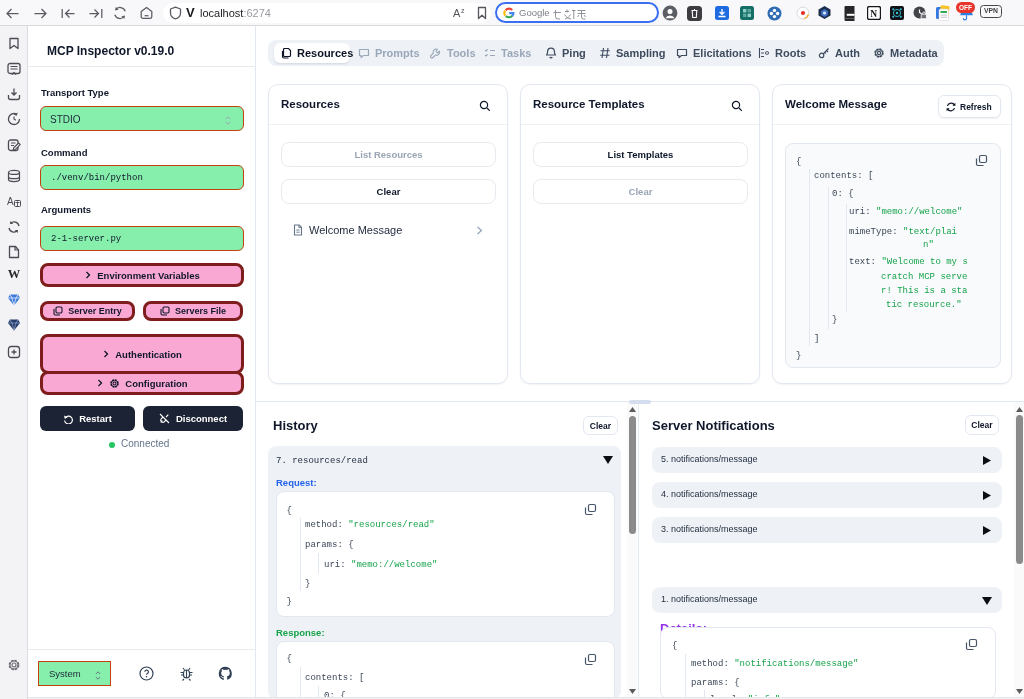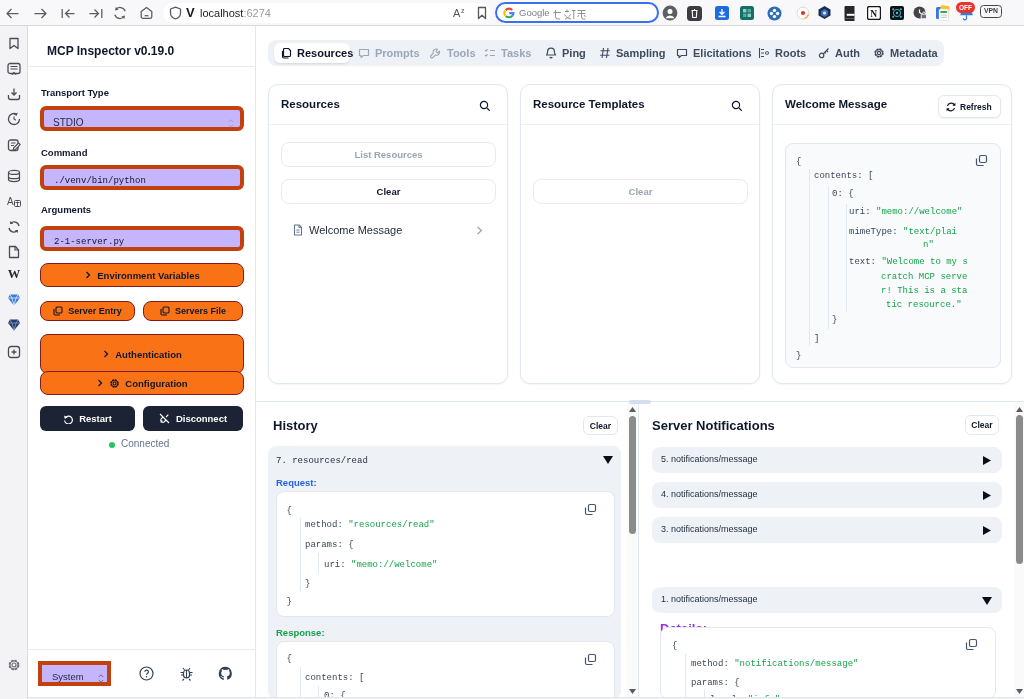--- a/index.html
+++ b/index.html
@@ -13,22 +13,22 @@
 #toolbar { position:absolute; left:0; top:0; width:1024px; height:26px; background:#f8f8fa; border-bottom:1px solid #dadade; }
 #urlpill { position:absolute; left:163px; top:3px; width:328px; height:20px; background:#ffffff; border-radius:10px; }
 #gpill { position:absolute; left:495px; top:2px; width:164px; height:21px; background:#ffffff; border:2px solid #3a6ff2; border-radius:11px; }
 
 
 #vstrip { position:absolute; left:0; top:26px; width:28px; height:673px; background:#f3f2f5; border-right:1px solid #dcdbe0; }
 
 
 #lpanel { position:absolute; left:28px; top:26px; width:228px; height:673px; background:#ffffff; border-right:1px solid #e2e8f0; }
 .lbl { position:absolute; font-size:9.5px; font-weight:bold; color:#0f172a; }
-.inp { position:absolute; left:12px; width:204px; height:25px; border:4px solid #c2410c; border-radius:6px; background:#c4b5fd; }
-.btn { position:absolute; border:1px solid #7f1d1d; border-radius:8px; background:#f97316; display:flex; align-items:center; justify-content:center; font-size:9.5px; font-weight:bold; color:#0f172a; gap:5px; }
+.inp { position:absolute; left:12px; width:204px; height:25px; border:1px solid #c2410c; border-radius:6px; background:#86efac; }
+.btn { position:absolute; border:3px solid #7f1d1d; border-radius:8px; background:#f9a8d4; display:flex; align-items:center; justify-content:center; font-size:9.5px; font-weight:bold; color:#0f172a; gap:5px; }
 .darkbtn { position:absolute; border-radius:6px; background:#1b2334; color:#fff; display:flex; align-items:center; justify-content:center; font-size:9.5px; font-weight:bold; gap:6px; }
 
 
 #main { position:absolute; left:256px; top:26px; width:768px; height:673px; background:#fff; }
 #tabbar { position:absolute; left:12px; top:14px; width:676px; height:26px; background:#eef2f7; border-radius:8px; }
 .tab { position:absolute; top:0; height:26px; display:flex; align-items:center; gap:5px; font-size:11px; font-weight:bold; color:#3f4c5e; }
 .tab.dis { color:#9aa7b8; }
 .tab.act { color:#0b1324; }
 #activepill { position:absolute; left:6px; top:3px; width:76px; height:20px; background:#fff; border-radius:6px; box-shadow:0 1px 2px rgba(15,23,42,.12); }
 .card { position:absolute; top:58px; width:240px; height:300px; background:#fff; border:1px solid #e2e8f0; border-radius:10px; box-shadow:0 1px 2px rgba(15,23,42,.05); }
@@ -417,20 +417,21 @@
         <path d="M1.5 1l4 3.5-4 3.5" stroke="#94a3b8" stroke-width="1.2" fill="none"></path>
       </svg>
   </div>
   <div class="card" id="card2" style="left:264px;padding-left:42px;">
     <div class="cardhead"></div>
     <div class="cardtitle">Resource Templates</div>
     <svg class="abs" style="left:210px;top:15px" width="12" height="12" viewBox="0 0 12 12">
         <circle cx="5" cy="5" r="3.6" stroke="#0f172a" stroke-width="1.2" fill="none"></circle>
         <path d="M8 8l2.8 2.8" stroke="#0f172a" stroke-width="1.2"></path>
       </svg>
+    <div class="cbtn" style="top:57px;color:#0f172a;">List Templates</div>
     <div class="cbtn" style="top:94px;color:#9aa5b4;">Clear</div>
   </div>
   <div class="card" id="card3" style="left:516px;">
     <div class="cardhead"></div>
     <div class="cardtitle">Welcome Message</div>
     <div class="abs" style="left:165px;top:10px;width:63px;height:23px;border:1px solid #e2e8f0;border-radius:6px;box-shadow:0 1px 1.5px rgba(15,23,42,.06);">
       <svg class="abs" style="left:7px;top:6px" width="10" height="10" viewBox="0 0 10 10">
           <path d="M8.6 3.1A4 4 0 0 0 1.4 3.9M1.4 6.9A4 4 0 0 0 8.6 6.1" stroke="#0f172a" stroke-width="1.3" fill="none"></path>
           <path d="M9.4.7v3h-3zM.6 9.3v-3h3z" fill="#0f172a"></path>
         </svg>

